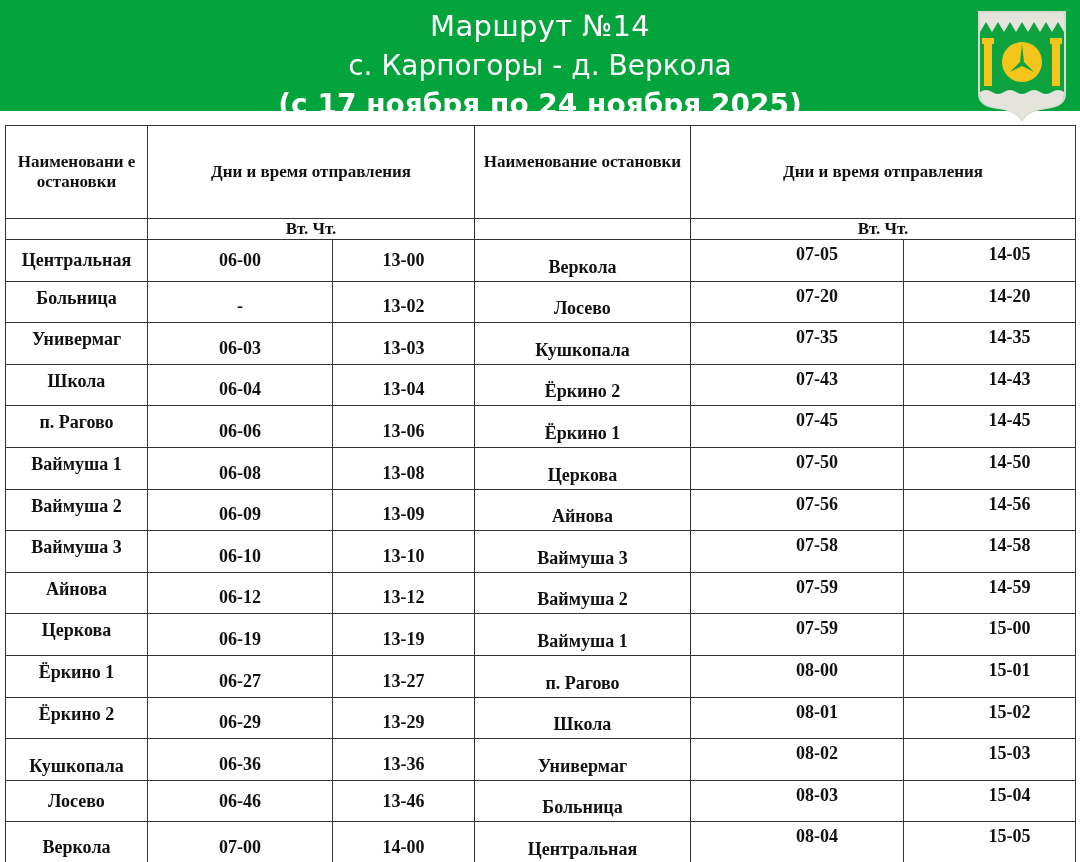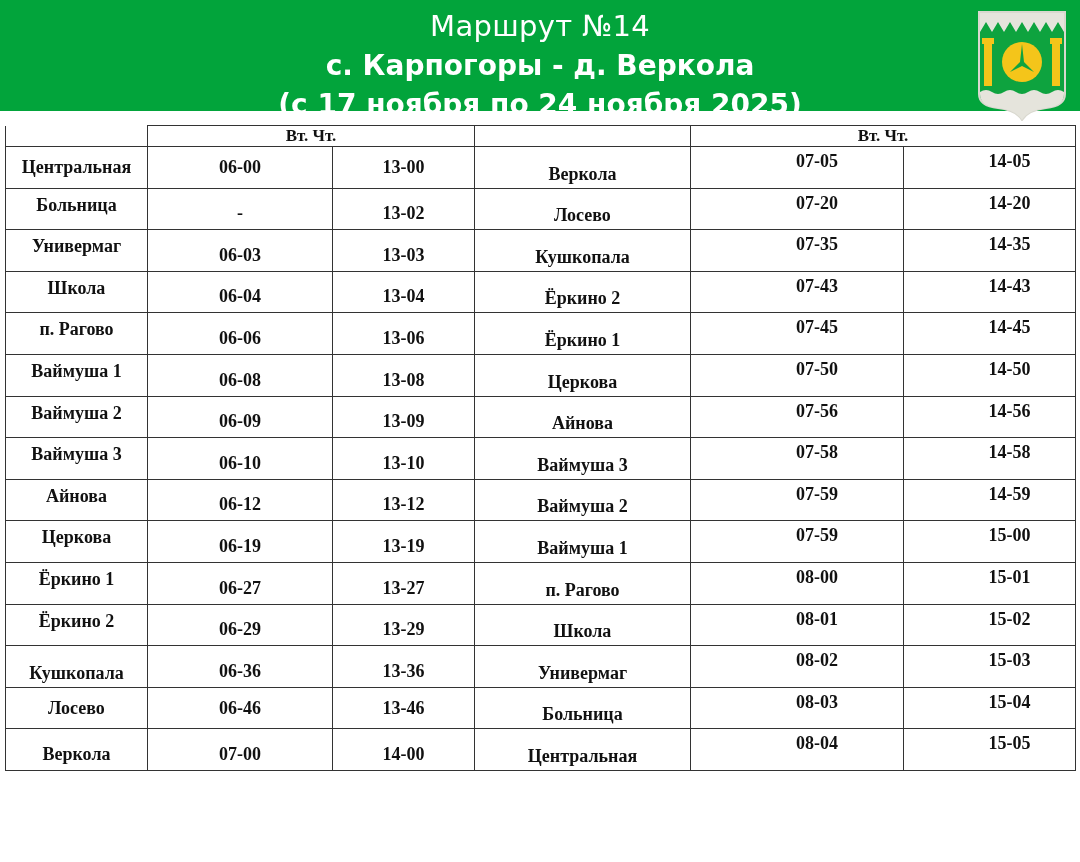--- a/index.html
+++ b/index.html
@@ -8,21 +8,21 @@
 
     .banner {
       position: absolute; left: 0; top: 0; width: 1080px; height: 111px;
       background: #02a43b;
     }
     .banner-title {
       position: absolute; left: 0; width: 1080px; text-align: center;
       font-family: "DejaVu Sans", sans-serif; color: #ffffff;
     }
     .t1 { top: 9px; font-size: 29px; font-weight: normal; letter-spacing: 0.3px; }
-    .t2 { top: 49px; font-size: 28px; font-weight: bold; }
+    .t2 { top: 49px; font-size: 28px; font-weight: normal; }
     .t3 { top: 88px; font-size: 28px; font-weight: bold; }
 
     .coat {
       position: absolute; left: 976px; top: 10px; width: 92px; height: 112px;
     }
 
     .banner-notch-left {
       position: absolute; left: 0; top: 121px; width: 173px; height: 3px; background: #ffffff;
     }
     .banner-notch-right {
@@ -74,20 +74,26 @@
 <table class="schedule">
   <colgroup>
     <col style="width:142px">
       <col style="width:185px">
       <col style="width:142px">
     <col style="width:216px">
       <col style="width:213px">
       <col style="width:172px">
   </colgroup>
   <tbody>
+      <tr class="hdr">
+    <td>Наименовани е остановки</td>
+    <td colspan="2">Дни и время отправления</td>
+    <td style="vertical-align:top;padding-top:26px">Наименование остановки</td>
+    <td colspan="2">Дни и время отправления</td>
+  </tr>
   <tr class="sub">
     <td style="border-top:none"></td>
     <td colspan="2">Вт. Чт.</td>
     <td></td>
     <td colspan="2">Вт. Чт.</td>
   </tr>
 
   <tr class="row">
     <td class="stop-l" style="vertical-align:middle;padding-top:0">Центральная</td>
     <td>06-00</td>

